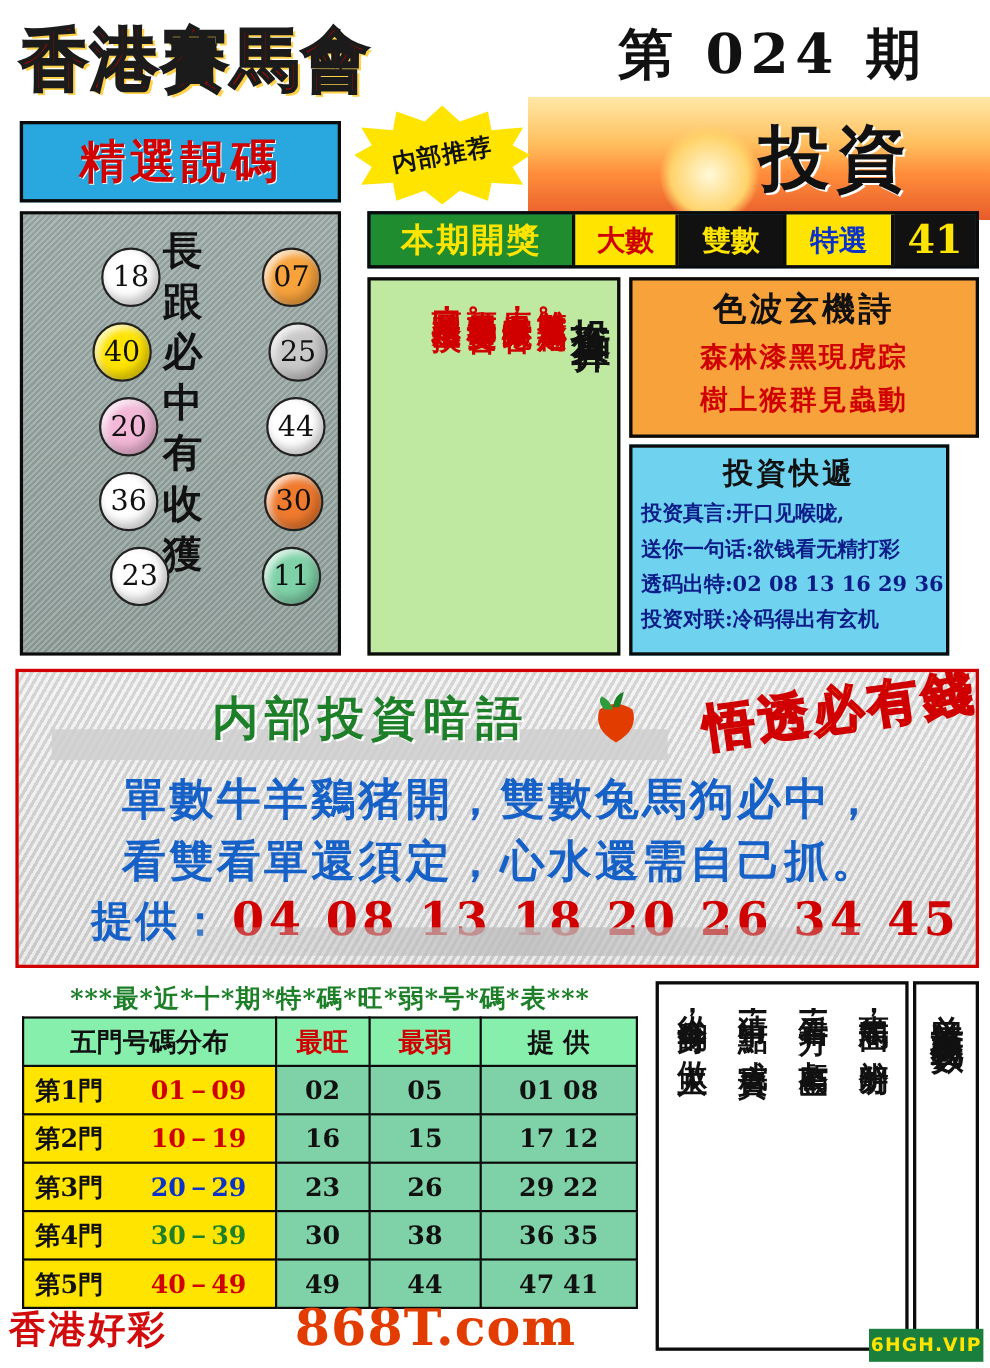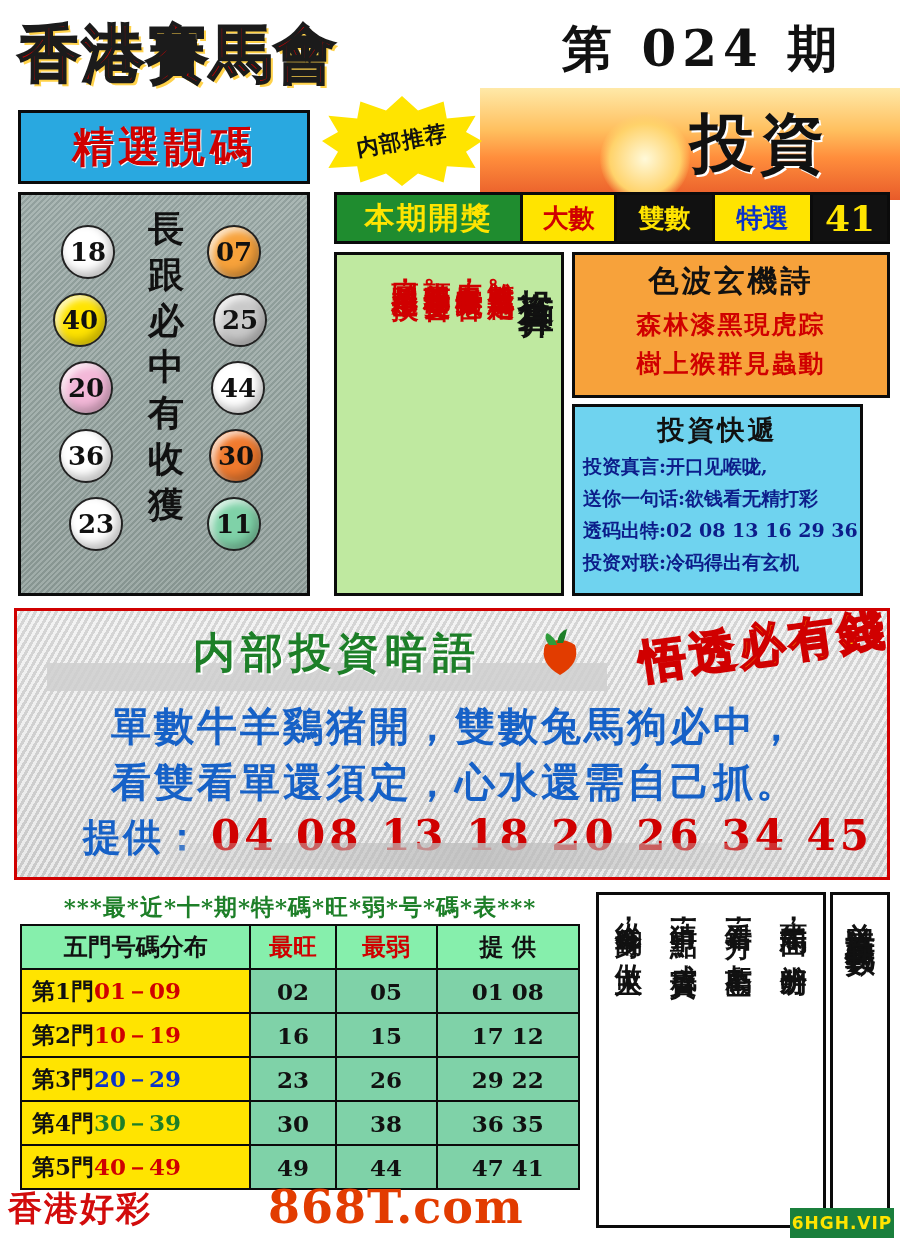--- a/index.html
+++ b/index.html
@@ -93,23 +93,24 @@
     position:absolute;left:18px;top:192px;width:292px;height:404px;
     border:3px solid #0b0b0b;box-sizing:border-box;
     background:
       repeating-linear-gradient(135deg,rgba(255,255,255,.16) 0 2px,rgba(0,0,0,.05) 2px 4px),
       linear-gradient(180deg,#9aa9a6,#8e9d99);
   }
   .ball{
     position:absolute;width:54px;height:54px;border-radius:50%;
     border:2px solid #222;box-sizing:border-box;
     display:flex;align-items:center;justify-content:center;
-    font-family:"DejaVu Serif","Liberation Serif",serif;font-weight:bold;
+    font-family:"DejaVu Serif","Liberation Serif",serif;font-weight:normal;
     font-size:26px;color:#111;
     box-shadow:inset -4px -5px 9px rgba(0,0,0,.25), inset 4px 4px 7px rgba(255,255,255,.75);
+    margin-left:31px;
   }
   .mid-text{
     position:absolute;left:112px;top:10px;width:66px;
     font-family:"DejaVu Serif","Liberation Serif",serif;font-weight:bold;
     font-size:36px;color:#111;line-height:46px;text-align:center;letter-spacing:0;
   }
 
   
   .poem{
     position:absolute;left:334px;top:252px;width:230px;height:344px;
@@ -223,21 +224,21 @@
     font-size:23px;color:#111;padding:0;
   }
   table.grid thead th{background:#86efac;font-size:24px;}
   table.grid thead th.c0{color:#111;}
   table.grid thead th.c1{color:#d00000;}
   table.grid thead th.c2{color:#d00000;}
   table.grid thead th.c3{color:#111;}
   table.grid tbody td{background:#7fd2a8;}
   table.grid tbody td.men{background:#ffe400;text-align:left;padding-left:10px;}
   .men .mzh{color:#111;}
-  .men .rng{color:#d00000;}
+  .men .rng{color:#d00000;padding-left:43px;}
   .men .rng.blue{color:#0a32c8;}
   .men .rng.green{color:#1d7f28;}
 
   
   .vbox{
     position:absolute;left:596px;top:892px;width:230px;height:336px;
     border:3px solid #0b0b0b;box-sizing:border-box;background:#ffffff;
     display:flex;flex-direction:row-reverse;justify-content:space-around;padding:6px 2px;
   }
   .vcol{

